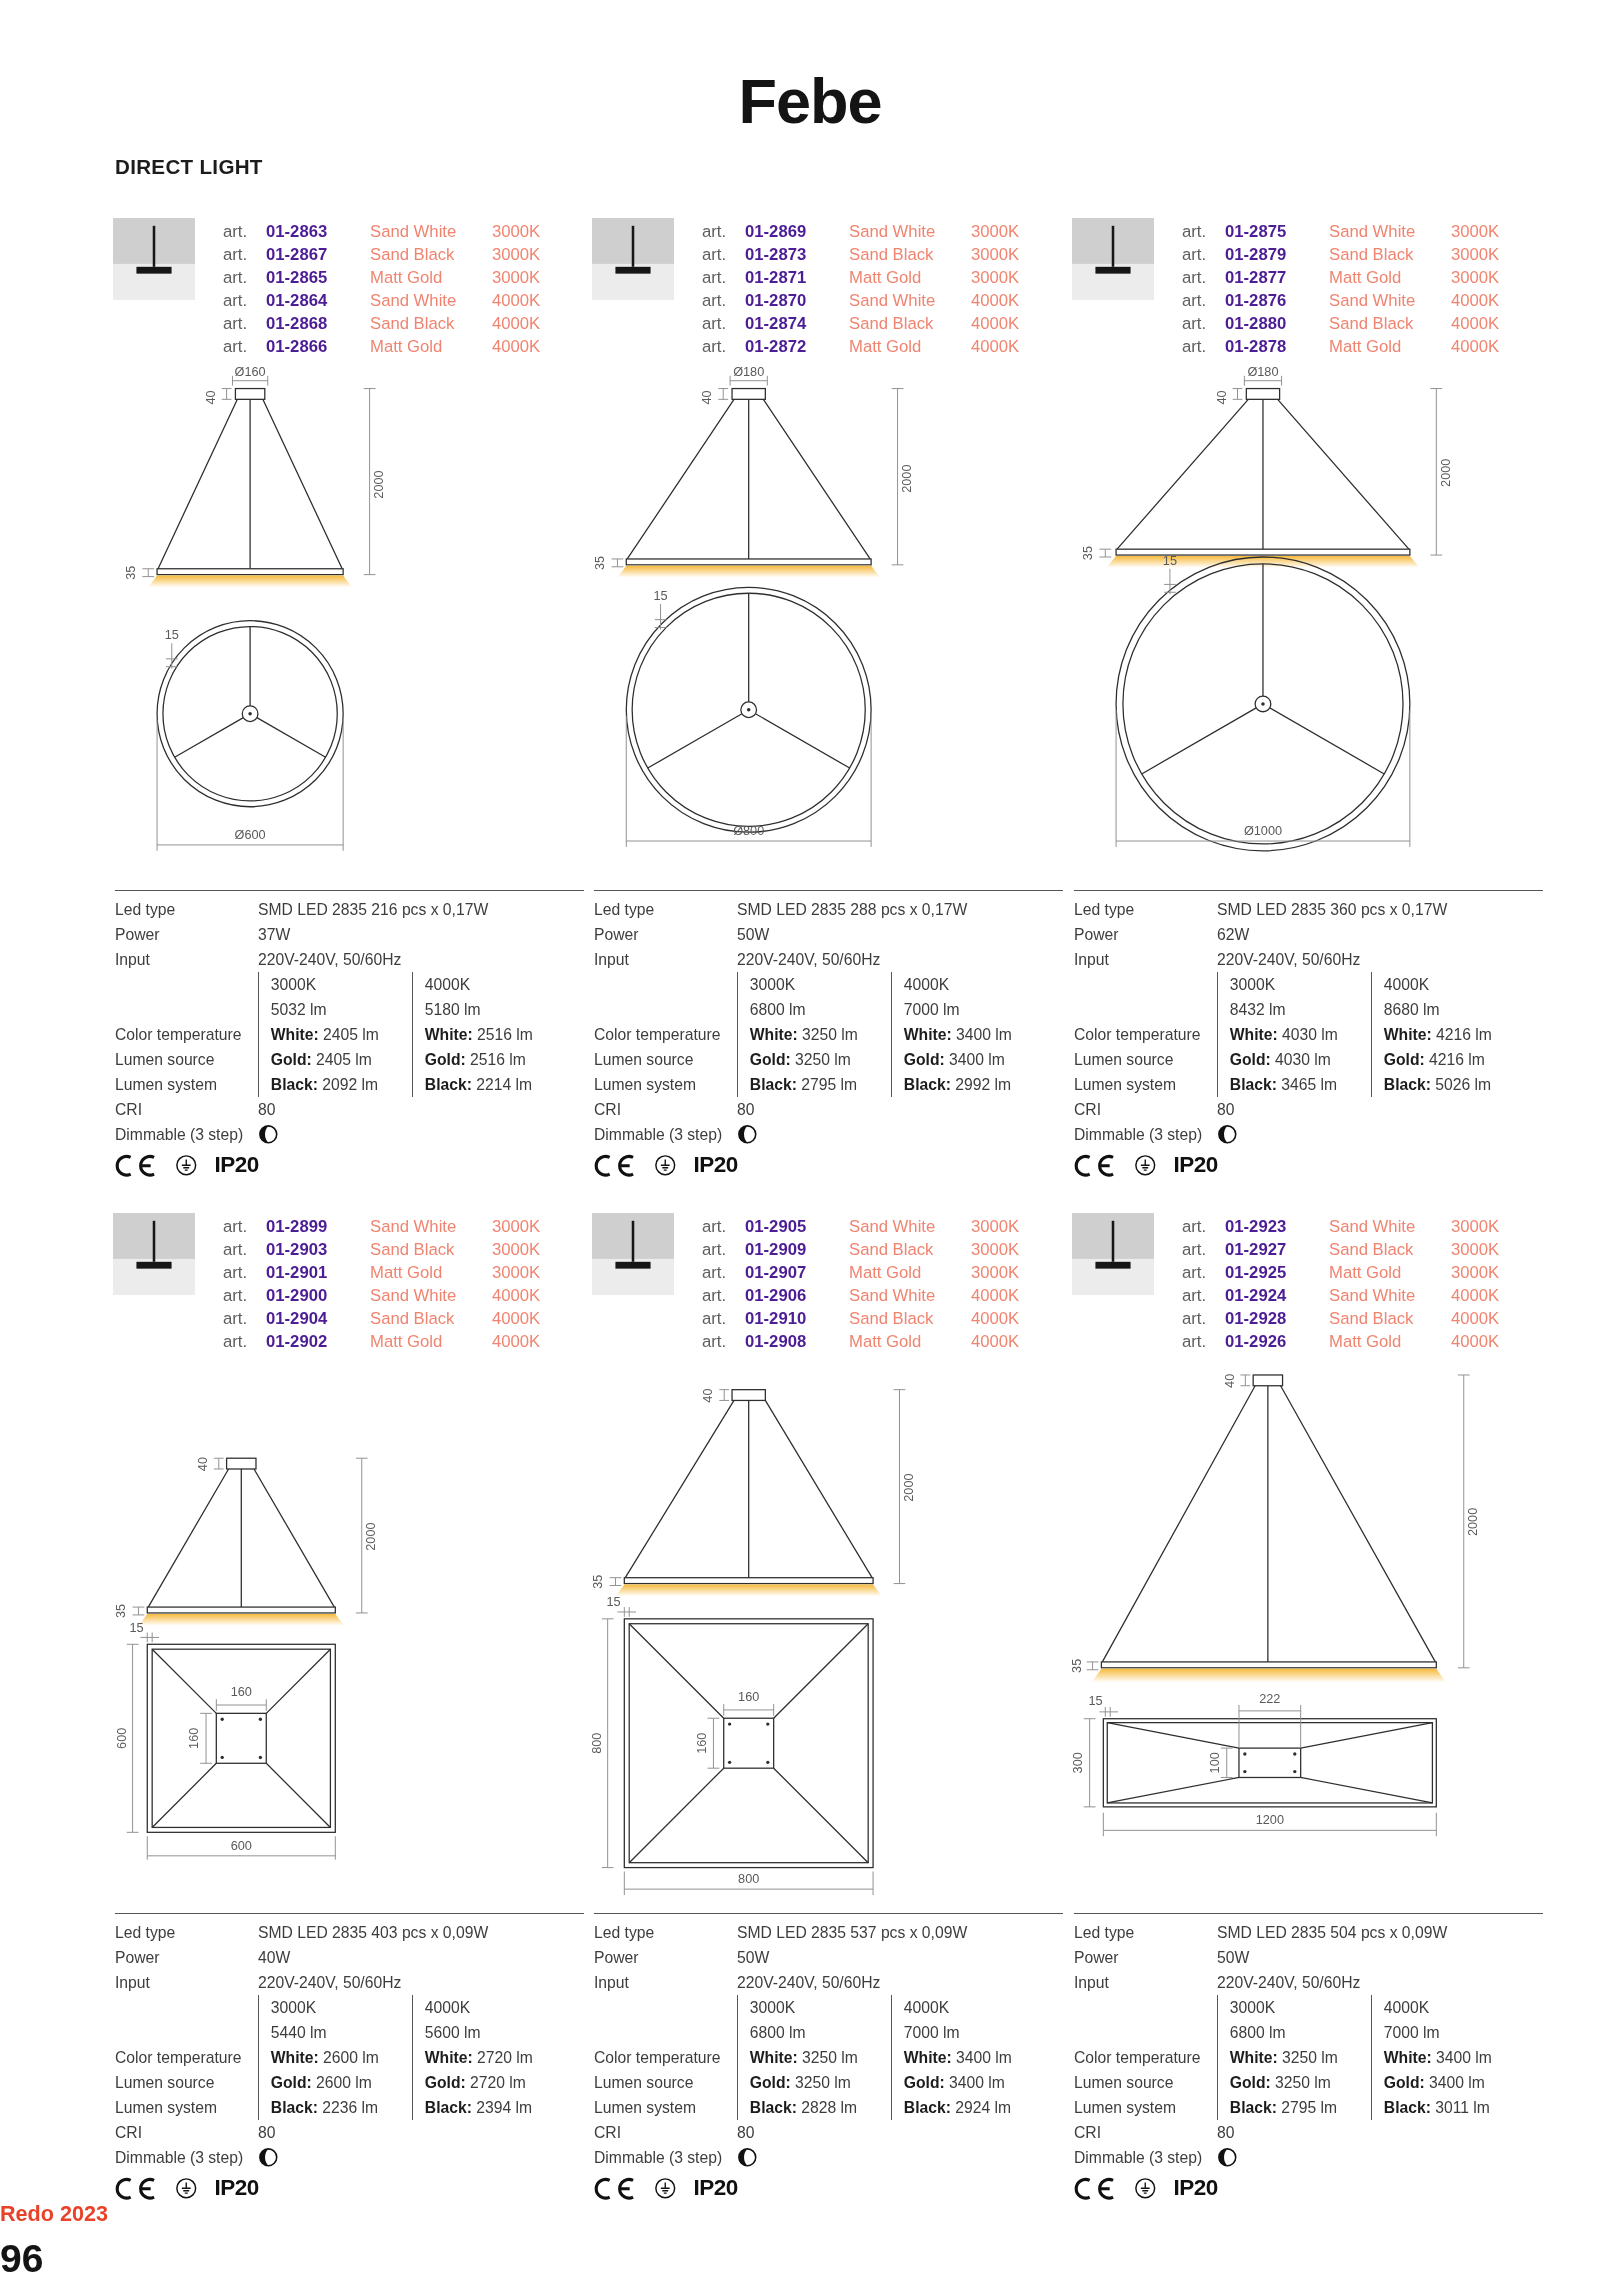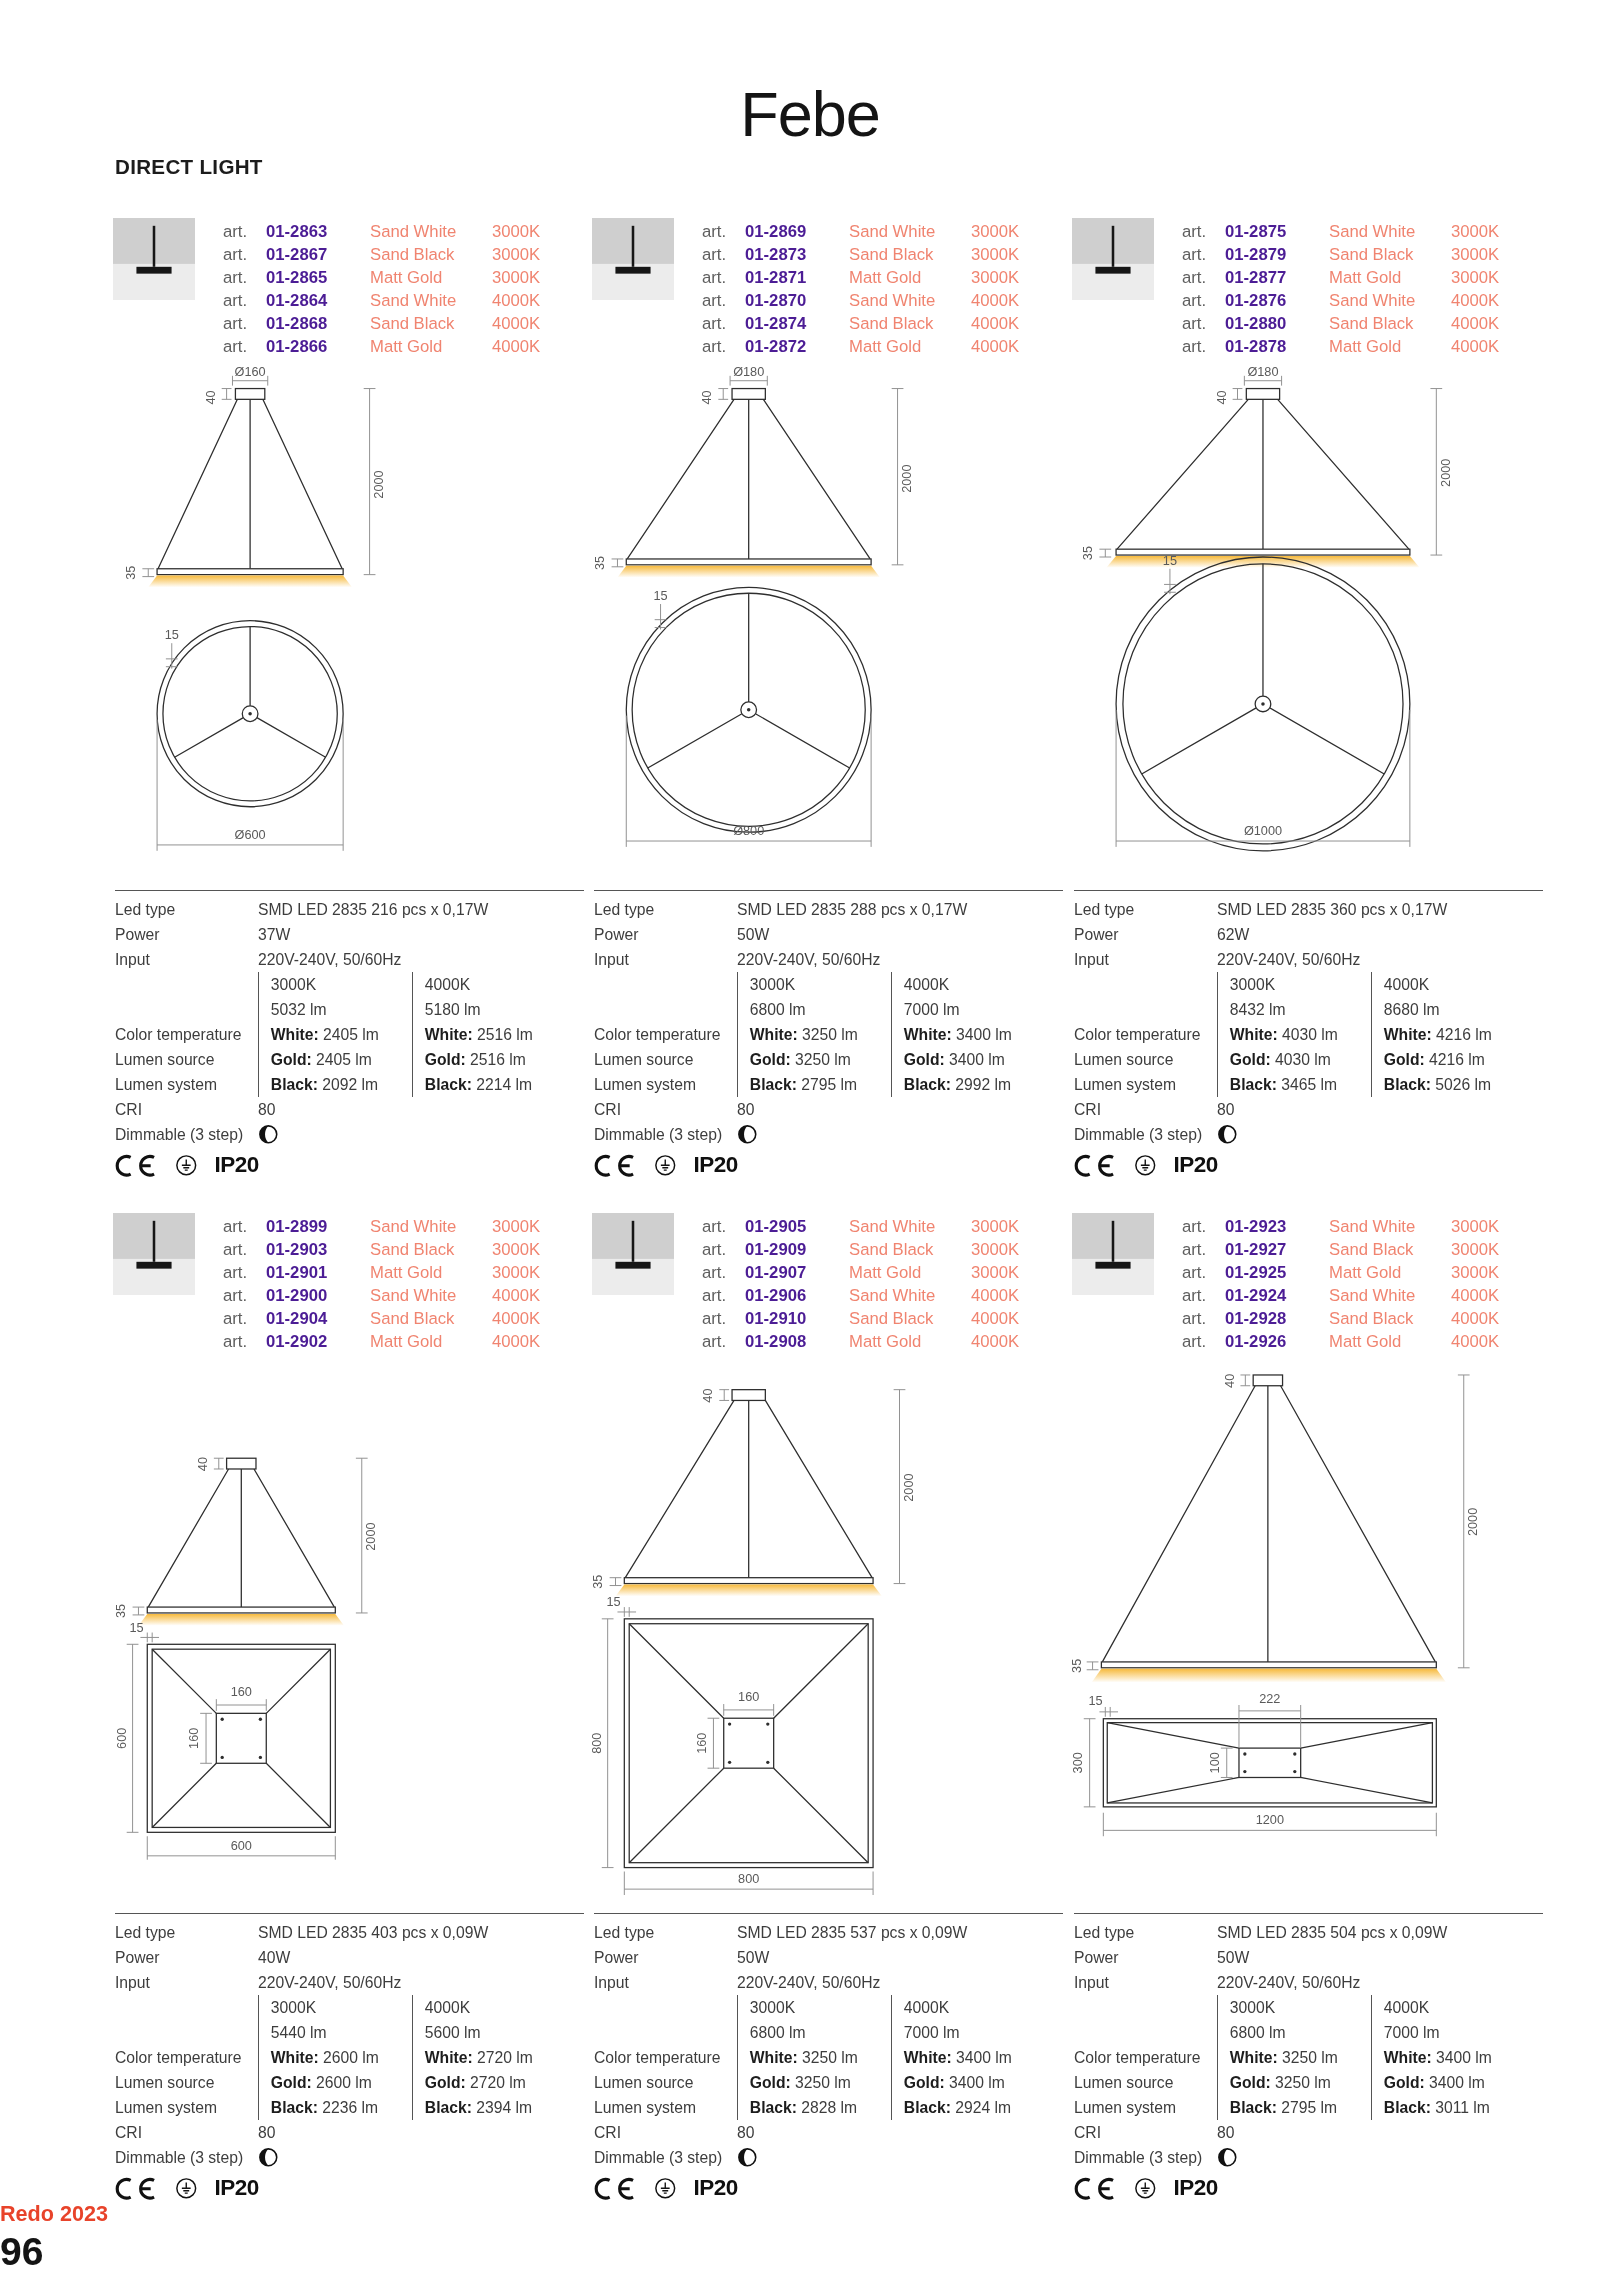--- a/index.html
+++ b/index.html
@@ -1,20 +1,20 @@
 <!DOCTYPE html>
 <html><head>
 <meta charset="utf-8">
 <style>
   html,body{margin:0;padding:0}
   body{width:1620px;height:2292px;position:relative;background:#ffffff;
        font-family:"Liberation Sans",sans-serif;color:#3d3d3d;overflow:hidden}
 
-  .page-title{position:absolute;top:78px;left:0;width:100%;text-align:center;
-      font-size:63px;font-weight:400;color:#141414;letter-spacing:-1px}
+  .page-title{position:absolute;top:65px;left:0;width:100%;text-align:center;
+      font-size:63px;font-weight:700;color:#141414;letter-spacing:-1px}
   .cat-label{position:absolute;left:115px;top:155px;font-size:20.6px;font-weight:700;
       color:#1c1c1c;letter-spacing:0.3px}
 
   .section{position:absolute;width:474px;height:990px}
   #s0{left:113px;top:218px} #s1{left:592px;top:218px} #s2{left:1072px;top:218px}
   #s3{left:113px;top:1213px} #s4{left:592px;top:1213px} #s5{left:1072px;top:1213px}
 
   .prod-head{position:absolute;top:0;left:0;display:flex;gap:28px;align-items:flex-start}
   .thumb{flex:none;width:82px;height:82px}
   .art-list{padding-top:2px}
@@ -41,21 +41,21 @@
   .sg-cols{display:flex;flex:1}
   .sg-col{width:154px;border-left:1.3px solid #555;padding-left:11.8px;
           line-height:25px;box-sizing:border-box}
   .sg-col b{color:#1d1d1d}
   .dimcell{display:flex;align-items:center}
   .certs{display:flex;align-items:center;gap:17px;margin-top:4.9px;height:27.4px}
   .ip{font-weight:700;font-size:22.5px;color:#101010;letter-spacing:-0.5px}
 
   .footer{position:absolute;left:0;top:2201px;width:100%;}
   .brand{color:#e8432a;font-weight:700;font-size:21.6px}
-  .pnum{font-size:39px;font-weight:700;color:#141414;margin-top:4px;line-height:41px}
+  .pnum{font-size:39px;font-weight:700;color:#141414;margin-top:11px;line-height:41px}
 </style>
 </head>
 <body>
 
 <svg width="0" height="0" style="position:absolute">
   <defs>
     <linearGradient id="glowGrad" x1="0" y1="0" x2="0" y2="1">
       <stop offset="0" stop-color="#f6b42c" stop-opacity="0.92"></stop>
       <stop offset="1" stop-color="#f6b42c" stop-opacity="0"></stop>
     </linearGradient>

